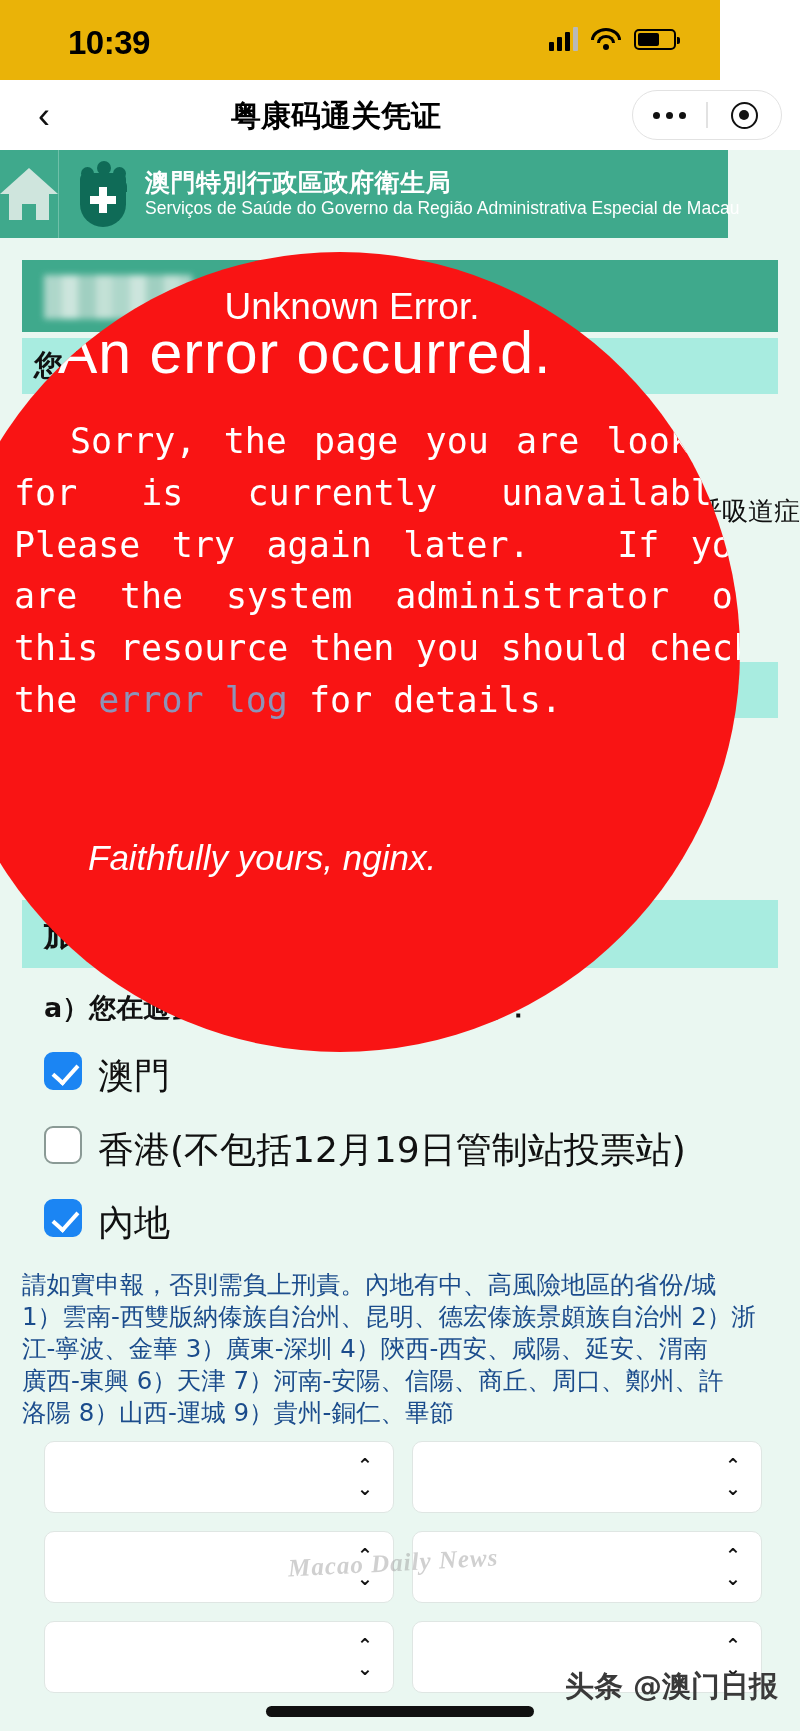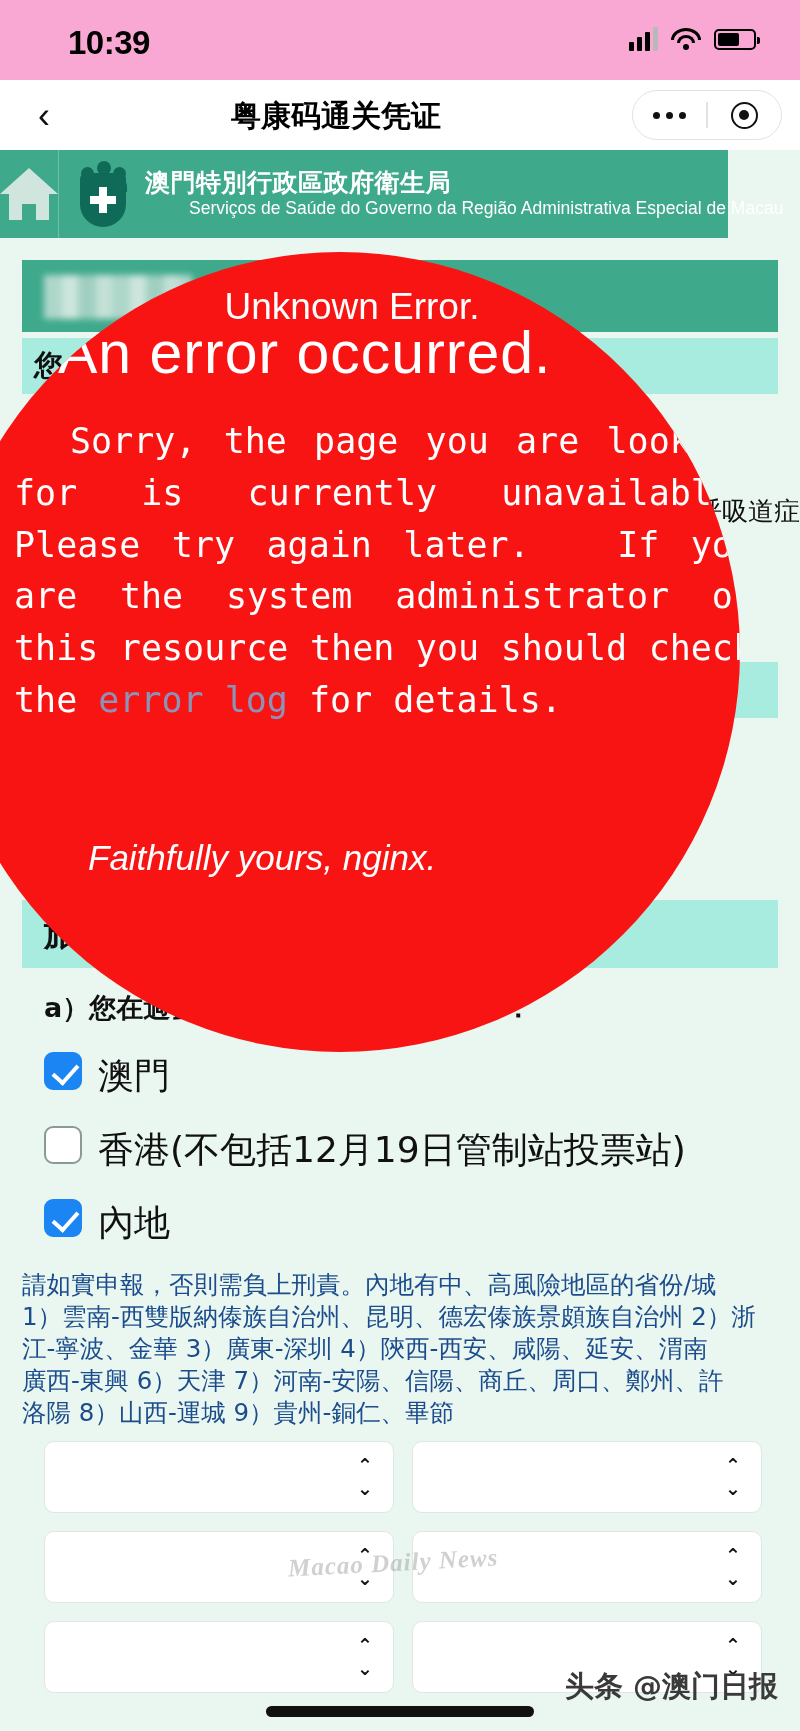--- a/index.html
+++ b/index.html
@@ -6,22 +6,22 @@
   html, body {
     width: 800px; height: 1731px;
     background: #ffffff;
     font-family: "Liberation Sans", "DejaVu Sans", sans-serif;
     overflow: hidden;
   }
   #screen { position: relative; width: 800px; height: 1731px; background: #ffffff; overflow: hidden; }
 
   
   .statusbar {
-    position: absolute; top: 0; left: 0; width: 800px; height: 80px;
-    background: #f9a8d4;
+    position: absolute; top: 0; left: 0; width: 720px; height: 80px;
+    background: #eab308;
   }
   .status-time {
     position: absolute; left: 68px; top: 24px;
     font-size: 33px; font-weight: bold; color: #000; letter-spacing: -0.5px;
   }
   .status-right {
     position: absolute; right: 44px; top: 27px;
     display: flex; align-items: center; gap: 13px;
   }
   .sig-bars { display: flex; align-items: flex-end; gap: 3px; height: 24px; }
@@ -132,21 +132,21 @@
     position: absolute; background: #0f6b57;
   }
   .org-logo .b1 { left: 7px; top: 21px; width: 15px; height: 12px; border-radius: 6px 6px 0 0; }
   .org-logo .b2 { left: 23px; top: 15px; width: 16px; height: 13px; border-radius: 7px 7px 0 0; }
   .org-logo .b3 { left: 39px; top: 21px; width: 15px; height: 12px; border-radius: 6px 6px 0 0; }
   .org-text { margin-left: 10px; color: #ffffff; }
   .org-title-cn {
     font-size: 25px; font-weight: bold; letter-spacing: 0.5px; line-height: 1.1;
     font-family: "DejaVu Sans", sans-serif;
   }
-  .org-title-pt { font-size: 17.5px; line-height: 1.2; margin-top: 2px; white-space: nowrap; margin-left: 44px; }
+  .org-title-pt { font-size: 17.5px; line-height: 1.2; margin-top: 2px; white-space: nowrap; }
 
   
   .name-strip {
     position: relative; margin: 22px 22px 0 22px; height: 72px;
     background: #3fa98c;
   }
   .redacted {
     position: absolute; left: 22px; top: 15px; width: 148px; height: 44px;
     background: repeating-linear-gradient(
       90deg, #b8dbd0 0 18px, #d9ebe4 18px 34px, #a9d3c6 34px 52px, #cfe6dd 52px 68px);

